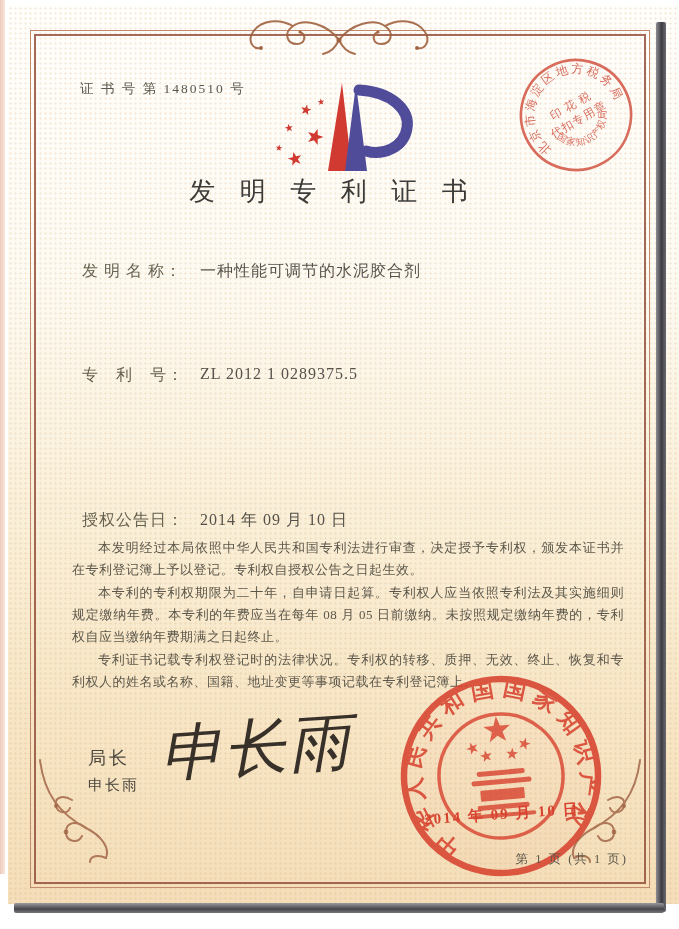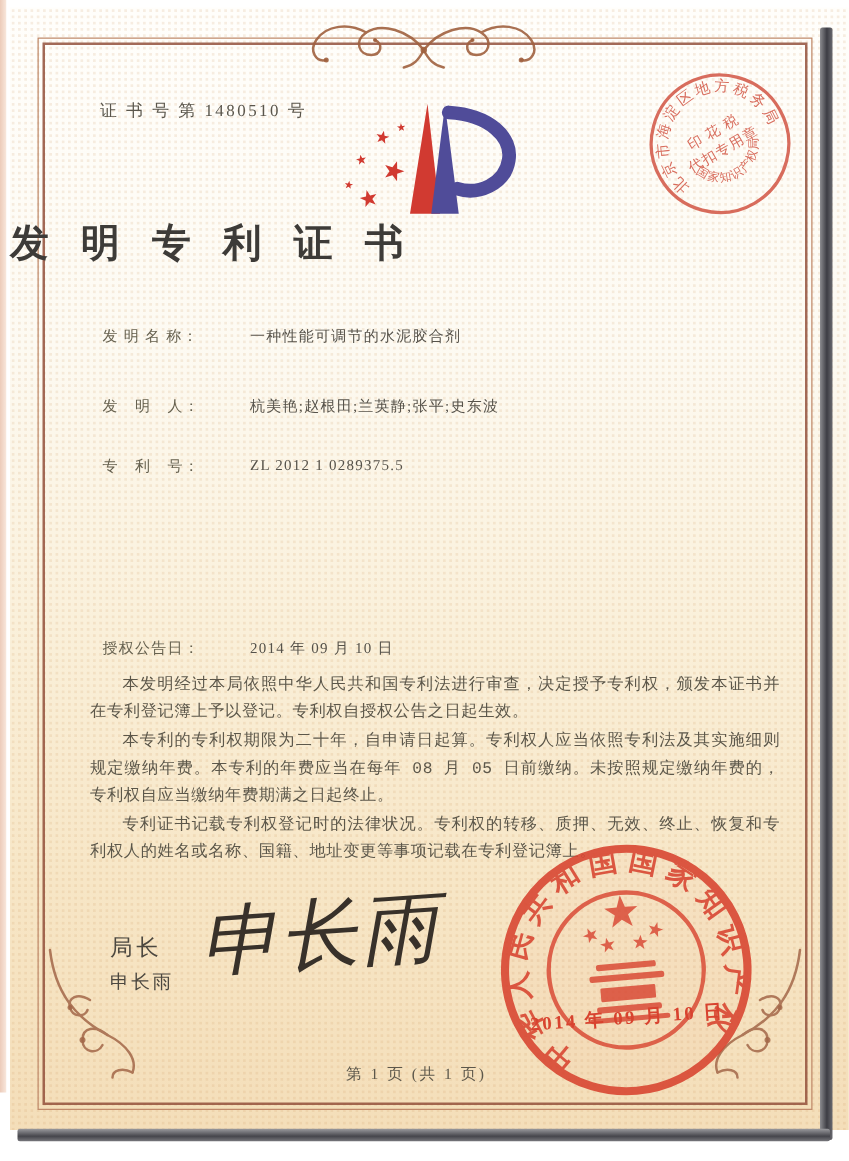--- a/index.html
+++ b/index.html
@@ -29,42 +29,42 @@
   .frame-inner{position:absolute;left:26px;top:28px;width:608px;height:846px;
     border:2px solid #93503b;opacity:.85;}
   .flourish-top{position:absolute;left:201px;top:4px;}
   .flourish-bl{position:absolute;left:26px;top:748px;transform:scaleX(-1);opacity:.9;}
   .flourish-br{position:absolute;left:552px;top:748px;opacity:.9;}
   
   .cert-no{position:absolute;left:72px;top:74px;font-size:13.5px;color:#5a564c;
     letter-spacing:2px;}
   .logo{position:absolute;left:262px;top:74px;}
   .tax-seal{position:absolute;left:503px;top:44px;opacity:.8;}
-  .title{position:absolute;left:0;top:168px;width:650px;text-align:left;
-    font-size:31px;font-weight:700;color:#3d3b38;letter-spacing:9px;}
-  .field-row{position:absolute;left:74px;display:flex;font-size:12px;color:#5d584c;
+  .title{position:absolute;left:0;top:168px;width:650px;text-align:center;
+    font-size:26px;font-weight:400;color:#3d3b38;letter-spacing:9px;}
+  .field-row{position:absolute;left:74px;display:flex;font-size:16px;color:#5d584c;
     letter-spacing:1px;white-space:pre;}
   .field-row .lbl{width:118px;color:#66614f;}
   .field-row .val{color:#56524a;text-align:center;}
   .r1{top:255px}.r2{top:311px}.r3{top:359px}.r4{top:404px}.r5{top:454px}.r6{top:504px}
   .paras{position:absolute;left:64px;top:531px;width:552px;font-size:13px;
-    line-height:1.72;color:#5c574a;text-align:justify;letter-spacing:.5px;font-family:Liberation Mono, monospace;}
+    line-height:1.72;color:#5c574a;text-align:justify;letter-spacing:.5px;}
   .paras p{margin:0;text-indent:2em;}
   .signer-title{position:absolute;left:80px;top:740px;font-size:18px;color:#4c4840;
     letter-spacing:3px;}
   .signer-name{position:absolute;left:80px;top:770px;font-size:15px;color:#4c4840;
     letter-spacing:2px;}
   .signature{position:absolute;left:152px;top:700px;font-size:62px;font-style:italic;
     color:#38312a;letter-spacing:2px;transform:rotate(-4deg);
     font-family:"DejaVu Serif","Liberation Serif",serif;}
   .main-seal{position:absolute;left:383px;top:660px;opacity:.88;transform:rotate(-5deg);}
   .seal-date{position:absolute;left:386px;top:799px;width:216px;text-align:center;
     font-size:15px;font-weight:700;color:#d8432f;letter-spacing:2px;
     transform:rotate(-4deg);z-index:5;}
-  .footer{position:absolute;left:30px;top:845px;width:590px;text-align:center;
+  .footer{position:absolute;left:30px;top:845px;width:590px;text-align:right;
     font-size:12.5px;color:#5c574b;letter-spacing:2px;}
 </style>
 </head>
 <body>
 
 <div class="scan">
   <div class="paper">
 
     <div class="frame-outer"></div>
     <div class="frame-inner"></div>
@@ -147,24 +147,20 @@
         <text x="65" y="58" text-anchor="middle" font-size="11.5" letter-spacing="1" font-family="Liberation Serif, DejaVu Serif, serif">印 花 税</text>
         <text x="65" y="74" text-anchor="middle" font-size="11.5" letter-spacing="1" font-family="Liberation Serif, DejaVu Serif, serif">代扣专用章</text>
       </g>
     </svg>
 
     <div class="title">发 明 专 利 证 书</div>
 
     <div class="field-row r1">
       <span class="lbl">发 明 名 称：</span>
       <span class="val">一种性能可调节的水泥胶合剂</span>
-    </div>
-    <div class="field-row r2">
-      <span class="lbl">发　明　人：</span>
-      <span class="val">杭美艳;赵根田;兰英静;张平;史东波</span>
     </div>
     <div class="field-row r3">
       <span class="lbl">专　利　号：</span>
       <span class="val">ZL 2012 1 0289375.5</span>
     </div>
     <div class="field-row r6">
       <span class="lbl">授权公告日：</span>
       <span class="val">2014 年 09 月 10 日</span>
     </div>
 

